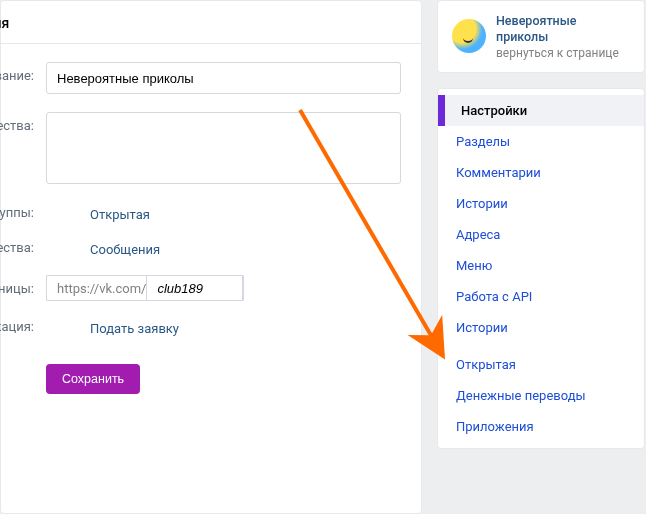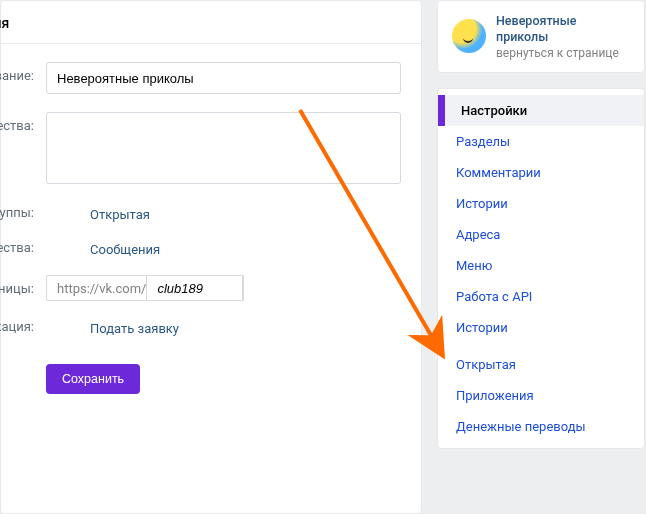--- a/index.html
+++ b/index.html
@@ -105,21 +105,21 @@
     padding: 0;
     font-style: italic;
   }
   .hint {
     color: #828282;
     font-size: 12.5px;
     line-height: 1.5;
     margin-top: 8px;
   }
   .btn {
-    background: #6d28d9;
+    background: #a21caf;
     color: #fff;
     border: none;
     border-radius: 4px;
     padding: 8px 16px;
     font-size: 12.5px;
     font-weight: 500;
     cursor: pointer;
     margin-left: 45px;
     margin-top: 10px;
   }
@@ -260,22 +260,22 @@
         <div class="nav-item active">Настройки</div>
         <div class="nav-item">Разделы</div>
         <div class="nav-item">Комментарии</div>
         <div class="nav-item">Истории</div>
         <div class="nav-item">Адреса</div>
         <div class="nav-item">Меню</div>
         <div class="nav-item">Работа с API</div>
         <div class="nav-item">Истории</div>
         <div class="nav-sep"></div>
         <div class="nav-item">Открытая</div>
+        <div class="nav-item">Денежные переводы</div>
         <div class="nav-item">Приложения</div>
-        <div class="nav-item">Денежные переводы</div>
       </div>
   </div>
 </div>
 
 <svg class="arrow" width="646" height="514">
   <defs>
     <marker id="ah" markerWidth="12" markerHeight="12" refX="9" refY="5" orient="auto">
       <path d="M0,0 L10,5 L0,10 L3,5 Z" fill="#ff6a00"></path>
     </marker>
   </defs>

